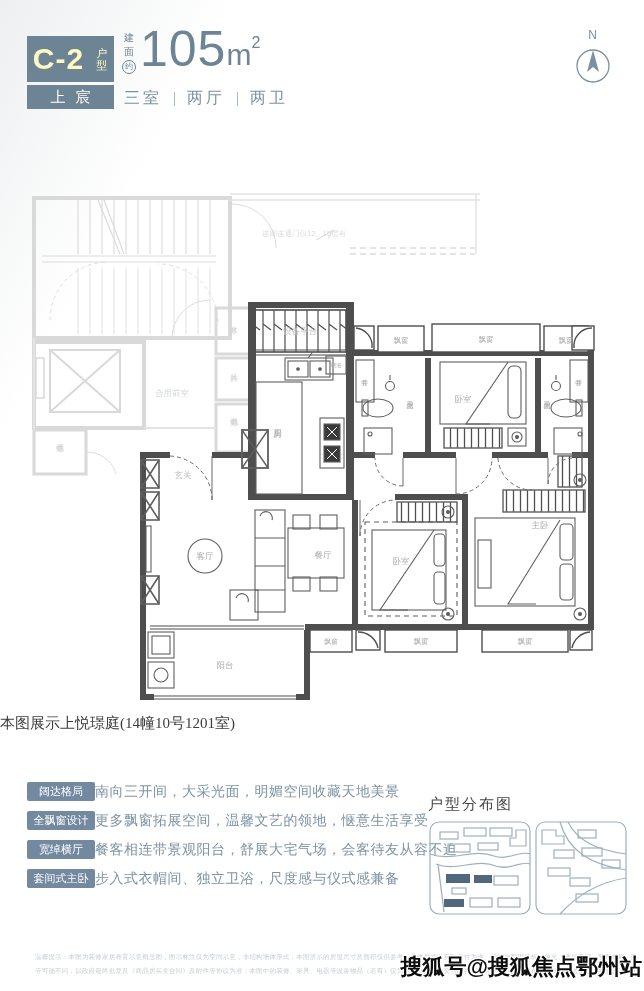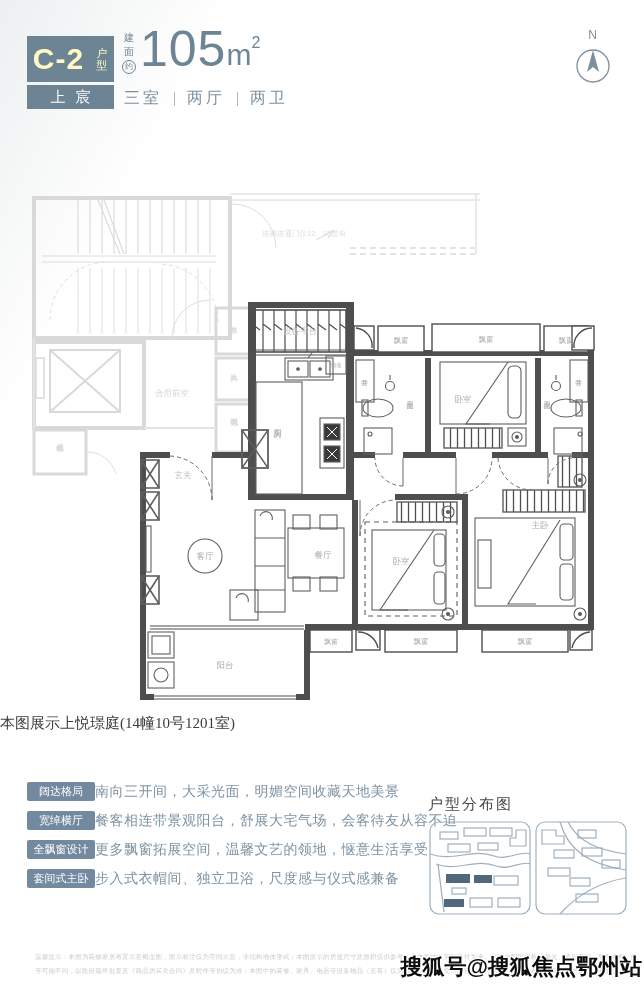--- a/index.html
+++ b/index.html
@@ -324,26 +324,26 @@
   </div>
 
   <div class="caption">本图展示上悦璟庭(14幢10号1201室)</div>
 
   <div class="features">
     <div class="featRow">
       <span class="featTag">阔达格局</span>
       <span class="featTxt">南向三开间，大采光面，明媚空间收藏天地美景</span>
     </div>
     <div class="featRow">
+      <span class="featTag">全飘窗设计</span>
+      <span class="featTxt">更多飘窗拓展空间，温馨文艺的领地，惬意生活享受</span>
+    </div>
+    <div class="featRow">
       <span class="featTag">宽绰横厅</span>
       <span class="featTxt">餐客相连带景观阳台，舒展大宅气场，会客待友从容不迫</span>
-    </div>
-    <div class="featRow">
-      <span class="featTag">全飘窗设计</span>
-      <span class="featTxt">更多飘窗拓展空间，温馨文艺的领地，惬意生活享受</span>
     </div>
     <div class="featRow">
       <span class="featTag">套间式主卧</span>
       <span class="featTxt">步入式衣帽间、独立卫浴，尺度感与仪式感兼备</span>
     </div>
   </div>
 
   <div class="dist">
     <div class="distTitle">户型分布图</div>
     <svg width="200" height="96" viewBox="0 0 200 96">

